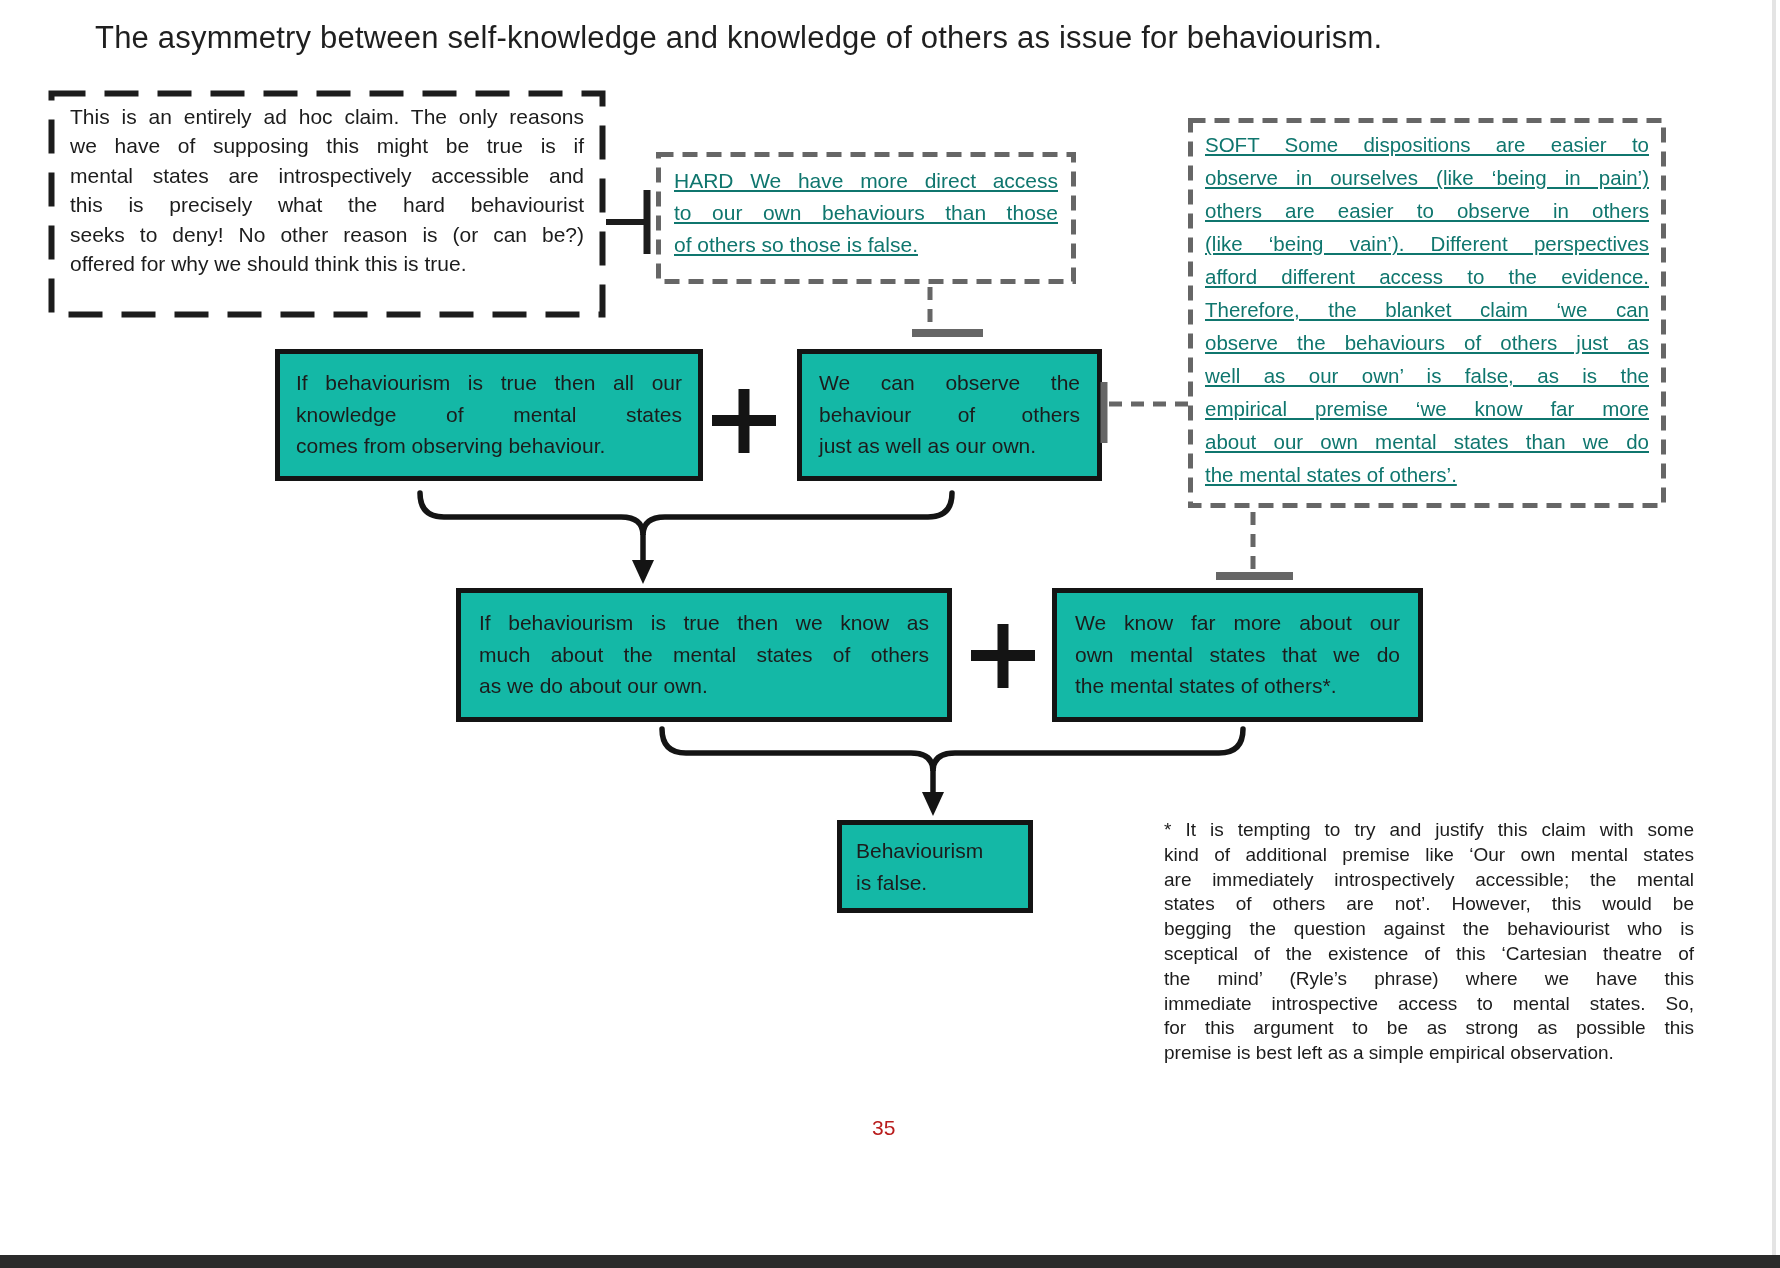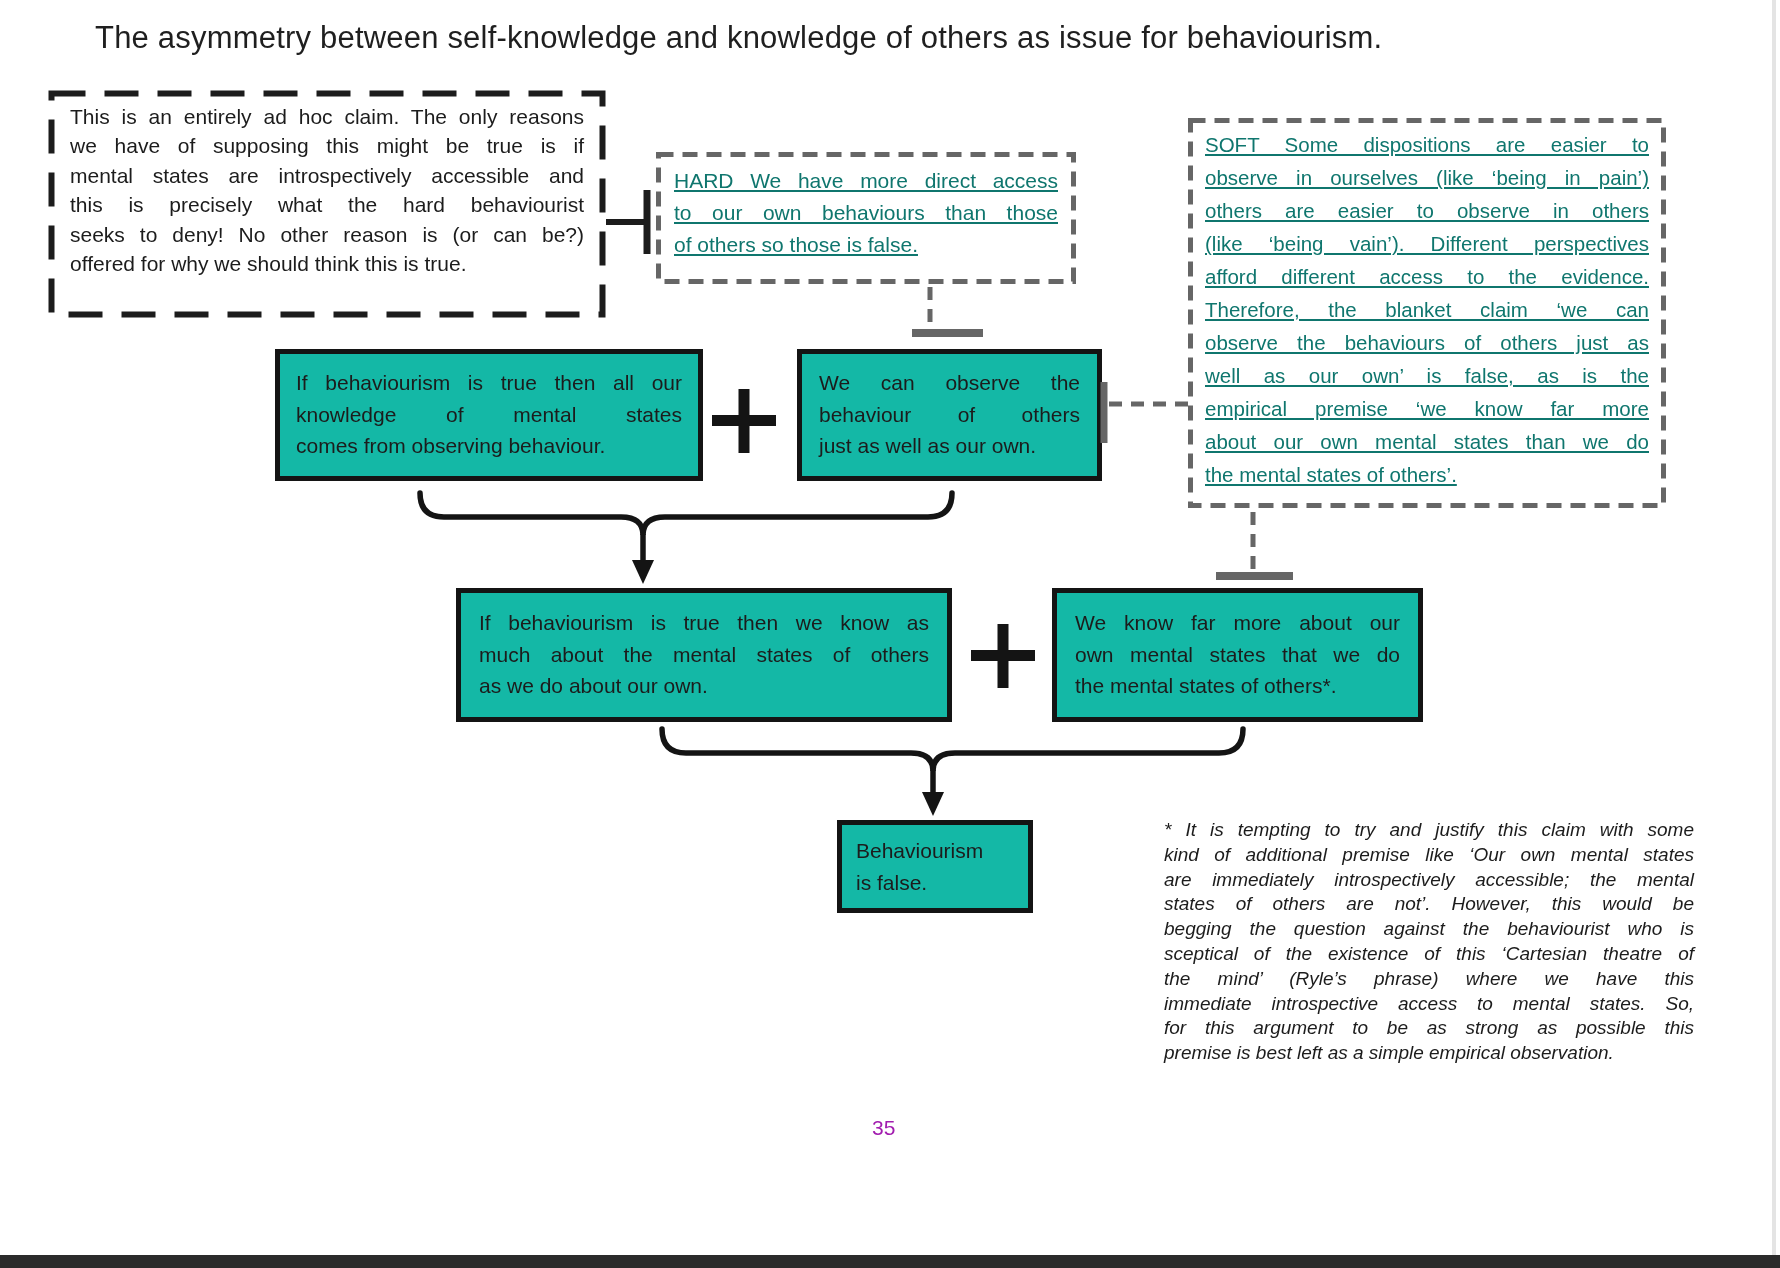--- a/index.html
+++ b/index.html
@@ -15,23 +15,23 @@
   .abox{position:absolute;box-sizing:border-box;}
   .bsvg{position:absolute;left:0;top:0;}
   .btxt{position:relative;font-size:21px;}
   .graytxt{color:#0f766e;text-decoration:underline;}
   .solid{border:5px solid #141414;background:#14b8a6;}
   .jline{text-align:justify;text-align-last:justify;}
   .jline.jlast{text-align-last:left;}
   .plain .jline{text-align:left;text-align-last:left;}
   .footnote{
     position:absolute;left:1164px;top:818px;width:530px;
-    font-size:19px;font-style:italic;line-height:24.8px;color:#1c1c1c;
+    font-size:19px;line-height:24.8px;color:#1c1c1c;
   }
-  .pagenum{position:absolute;left:872px;top:1116px;font-size:21px;color:#a21caf;}
+  .pagenum{position:absolute;left:872px;top:1116px;font-size:21px;color:#b91c1c;}
   .bottombar{position:absolute;left:0;top:1255px;width:1780px;height:13px;background:#2b2b2b;}
   .edgeline{position:absolute;left:1772px;top:0px;width:4px;height:1255px;background:#e4e4e4;}
   .overlay{position:absolute;left:0;top:0;pointer-events:none;}
 </style>
 </head>
 <body>
 
 <div class="page">
 
   <div class="title">The asymmetry between self-knowledge and knowledge of others as issue for behaviourism.</div>

